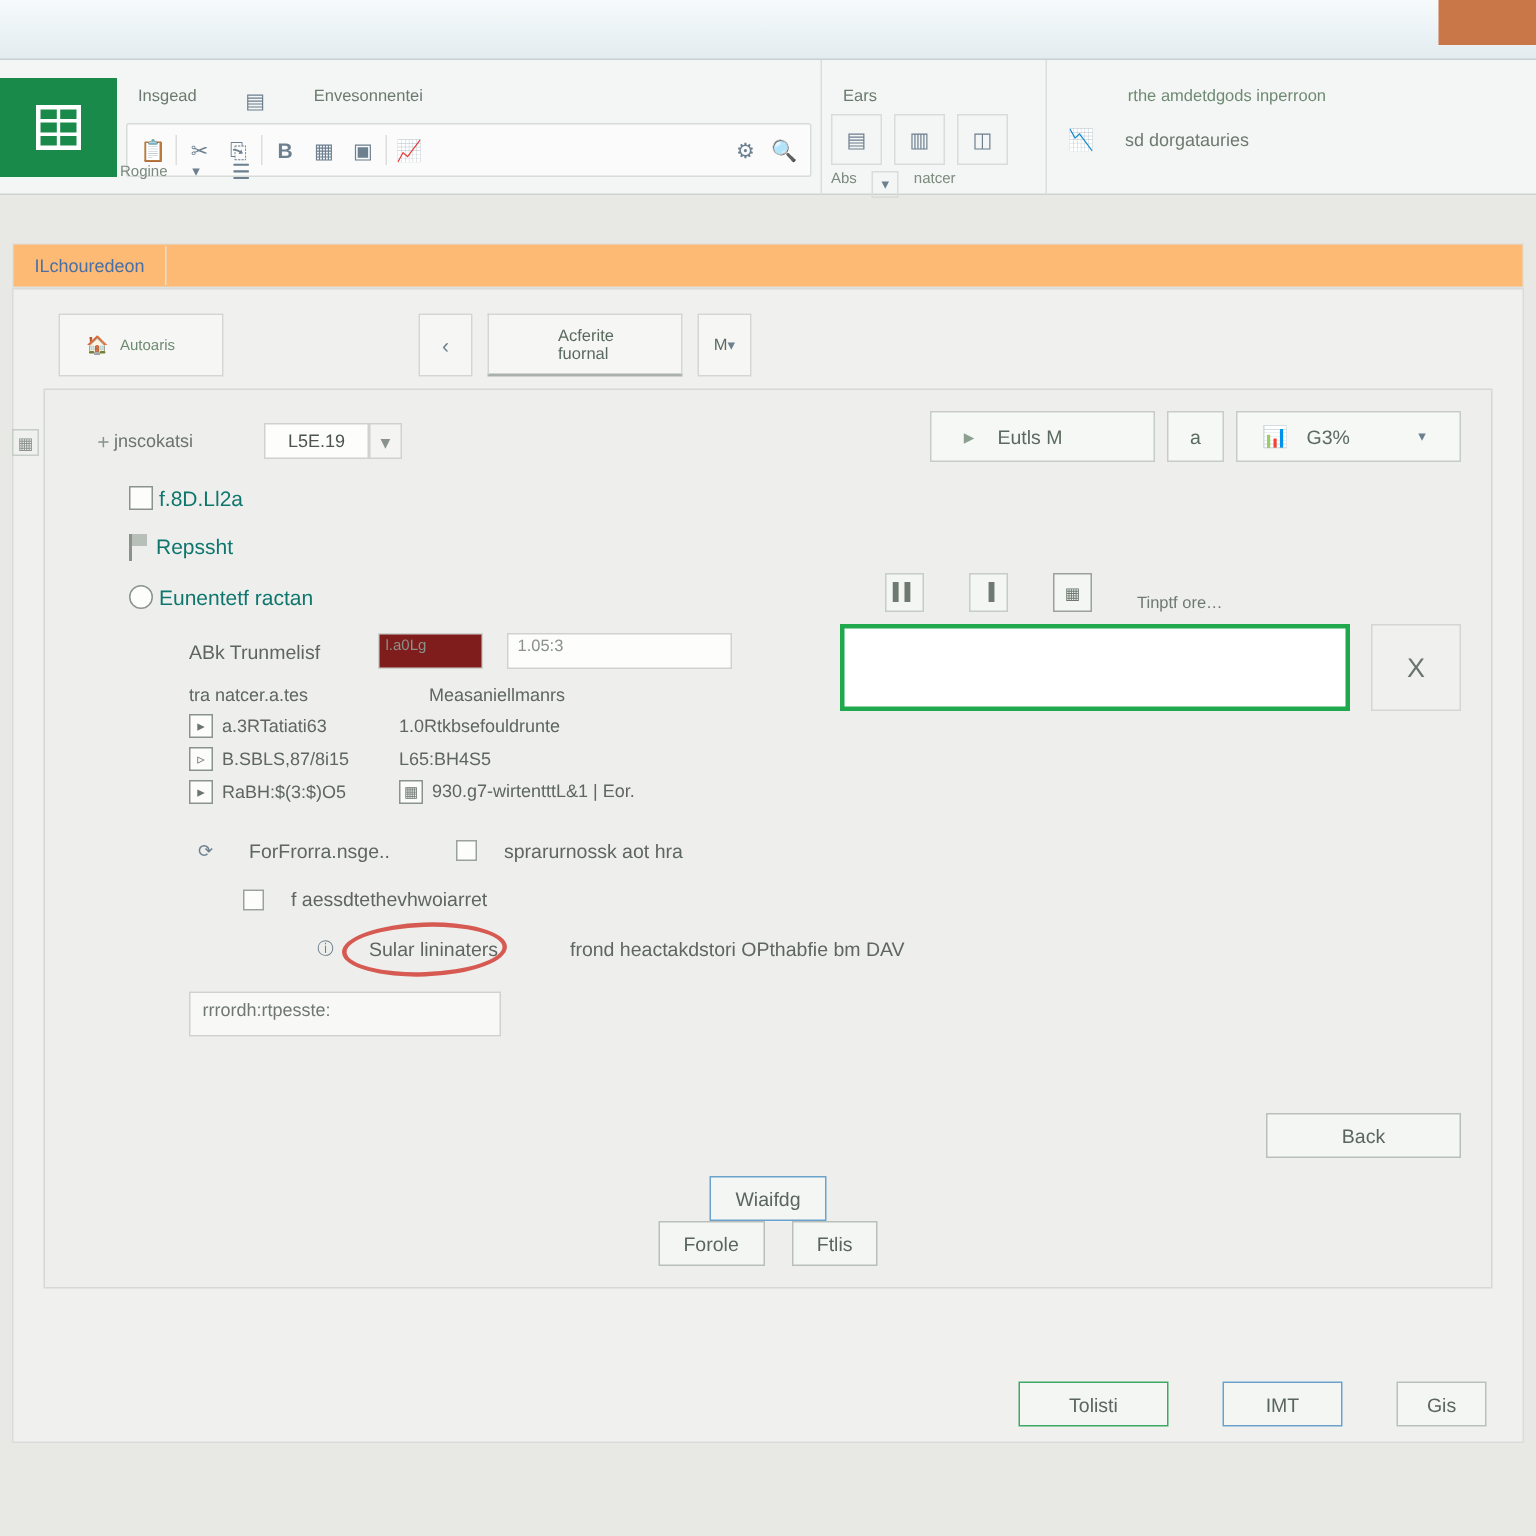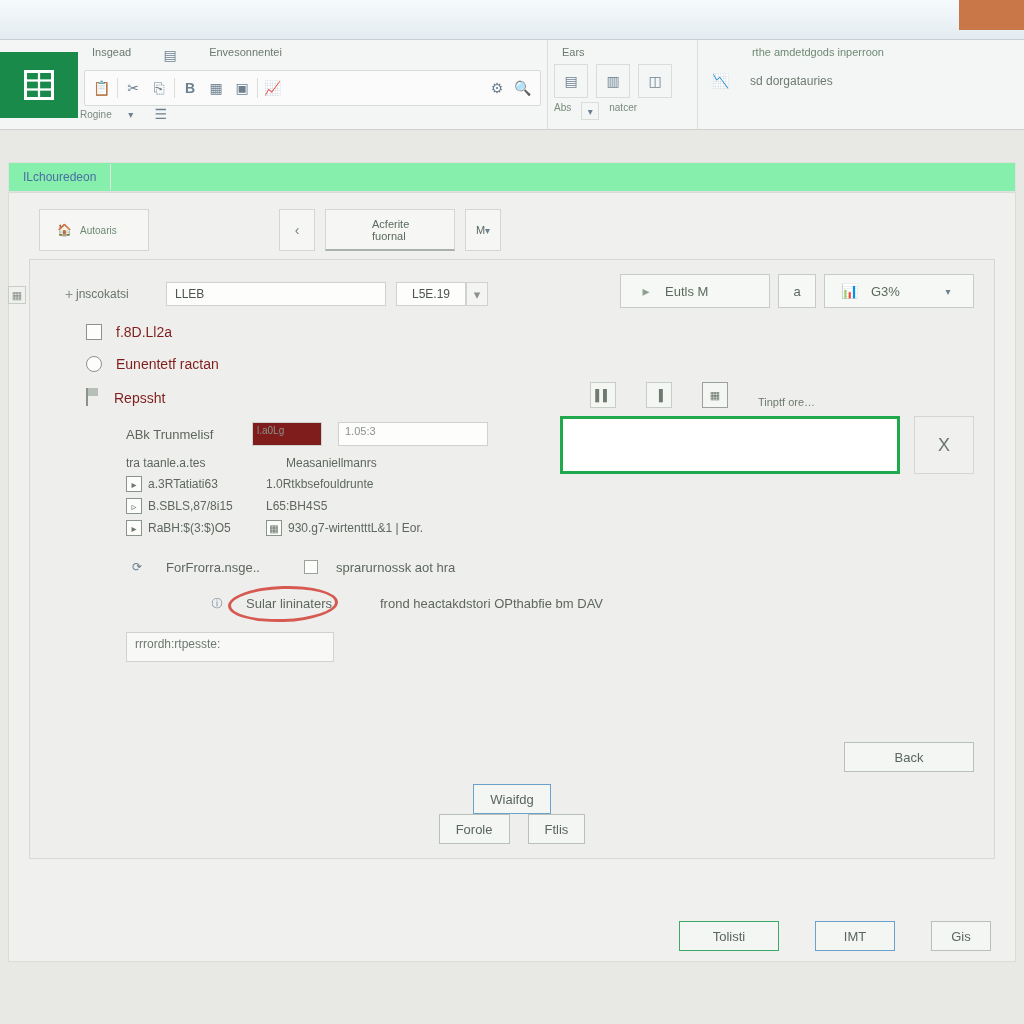--- a/index.html
+++ b/index.html
@@ -5,29 +5,29 @@
 * { margin: 0; padding: 0; box-sizing: border-box; font-family: "Segoe UI", Arial, sans-serif; }
 body { width: 1024px; height: 1024px; background: #e8e8e5; overflow: hidden; position: relative; }
 
 .title-bar { height: 40px; background: linear-gradient(#f6fafc,#e3ecf0); border-bottom: 1px solid #c8d0d4; position: relative; }
 .orange-badge { position: absolute; right: 0; top: 0; width: 65px; height: 30px; background: #c97648; }
 
 .ribbon { display: flex; background: #f4f6f5; border-bottom: 1px solid #cfd3d0; height: 90px; }
 .app-icon { width: 78px; height: 66px; background: #1a8a4a; margin: 12px 0 0 0; display: flex; align-items: center; justify-content: center; }
 .app-icon svg { width: 36px; height: 36px; }
 
-.ribbon-group { padding: 4px 6px; border-right: 1px solid #dcdedc; position: relative; }
+.ribbon-group { padding: 16px 6px; border-right: 1px solid #dcdedc; position: relative; }
 .ribbon-tab { font-size: 11px; color: #6a7a6e; padding: 2px 8px; }
 .ribbon-tab.active { color: #6e8a72; text-align: right; }
 
 .toolstrip { height: 36px; background: #fafbfa; border: 1px solid #d8dcd8; border-radius: 2px; display: flex; align-items: center; gap: 4px; padding: 0 6px; }
 .tool-ic { width: 22px; height: 22px; display: inline-flex; align-items: center; justify-content: center; color: #6d8090; font-size: 14px; }
 .tool-ic.sep { border-left: 1px solid #dcdedc; width: 1px; height: 20px; }
 
-.panel-header { margin: 32px 8px 0 8px; height: 30px; background: #86efac; border: 1px solid #dfe2df; display: flex; align-items: center; }
+.panel-header { margin: 32px 8px 0 8px; height: 30px; background: #fdba74; border: 1px solid #dfe2df; display: flex; align-items: center; }
 .panel-tab { font-size: 12px; color: #4a6fa5; padding: 6px 14px; border-right: 1px solid #dfe2df; }
 
 .panel-body { margin: 0 8px 8px 8px; background: #f0f1ef; border: 1px solid #dadcda; padding: 16px 20px 16px 20px; min-height: 770px; position: relative; }
 
 .sub-tabs { display: flex; align-items: flex-end; gap: 0; margin-bottom: 8px; }
 .sub-tab { border: 1px solid #d4d6d3; background: #f6f7f5; height: 42px; padding: 0 14px; display: flex; align-items: center; font-size: 11px; color: #5a6a5e; margin-left: 10px; }
 .sub-tab.active { border-bottom: 2px solid #aab0ac; }
 .sub-tab.small { width: 36px; justify-content: center; }
 
 .content-frame { border: 1px solid #d6d8d5; background: #eeefec; padding: 22px 26px; min-height: 600px; position: relative; }
@@ -36,21 +36,21 @@
 .field-lbl { width: 90px; font-size: 12px; color: #6a746c; }
 .field-box { border: 1px solid #cfd2cf; background: #fdfdfc; padding: 4px 8px; min-width: 120px; height: 24px; font-size: 12px; color: #4b554d; }
 .field-box.wide { min-width: 220px; }
 .field-val { border: 1px solid #cfd2cf; background: #fdfdfc; padding: 4px 8px; height: 24px; min-width: 70px; font-size: 12px; text-align: center; color: #4b554d; }
 .dd-caret { width: 22px; height: 24px; border: 1px solid #cfd2cf; background: #f4f5f3; display: flex; align-items: center; justify-content: center; color: #8a928c; }
 
 .right-cluster { position: absolute; right: 20px; top: 14px; display: flex; gap: 8px; }
 .pill { border: 1px solid #c7ccc7; background: #f6f8f6; height: 34px; display: flex; align-items: center; padding: 0 14px; font-size: 13px; color: #5a6a5e; }
 
 .opt-list { margin: 18px 0 16px 30px; }
-.opt-item { display: flex; align-items: flex-end; gap: 14px; margin-bottom: 16px; font-size: 14px; color: #7f1d1d; }
+.opt-item { display: flex; align-items: flex-start; gap: 4px; margin-bottom: 16px; font-size: 14px; color: #0f766e; }
 .cb { width: 16px; height: 16px; border: 1.5px solid #8b948c; background: #fdfdfc; display: inline-block; }
 .cb.round { border-radius: 50%; }
 .flag-ic { width: 14px; height: 18px; border-left: 2px solid #8a938b; position: relative; }
 .flag-ic::after { content: ''; position: absolute; top: 0; left: 0; width: 10px; height: 8px; background: #b7bfb8; }
 
 .mid-block { margin-left: 70px; margin-top: 10px; }
 .mid-row { display: flex; align-items: center; gap: 16px; margin-bottom: 10px; font-size: 13px; color: #5e665f; }
 .mini-box { border: 1px solid #cfd2cf; background: #7f1d1d; width: 70px; height: 24px; font-size: 10px; color: #8a928b; padding: 2px 4px; }
 .long-box { border: 1px solid #cfd2cf; background: #fdfdfc; width: 150px; height: 24px; font-size: 11px; color: #8a928b; padding: 2px 6px; }
 
@@ -176,21 +176,20 @@
       <span>M</span>
       <span class="tool-ic" style="font-size:10px;">▾</span>
     </div>
   </div>
 
   <div class="content-frame">
 
     <div class="field-row" style="margin-left:6px;">
       <span class="tool-ic" style="width:14px;color:#8a928b;">+</span>
       <span class="field-lbl">jnscokatsi</span>
-      <div class="field-box wide">LLEB</div>
       <div style="width:10px;"></div>
       <div class="field-val">L5E.19</div>
       <div class="dd-caret">▾</div>
     </div>
 
     <div class="right-cluster">
       <div class="pill" style="width:150px;">
         <span class="tool-ic" style="margin-right:8px;color:#8ba08e;">▸</span>
         <span>Eutls M</span>
       </div>
@@ -203,26 +202,26 @@
         <span class="tool-ic" style="margin-left:auto;font-size:10px;">▾</span>
       </div>
     </div>
 
     <div class="opt-list">
       <div class="opt-item">
         <span class="cb"></span>
         <span>f.8D.Ll2a</span>
       </div>
       <div class="opt-item">
+        <span class="flag-ic"></span>
+        <span>Repssht</span>
+      </div>
+      <div class="opt-item">
         <span class="cb round"></span>
         <span>Eunentetf ractan</span>
-      </div>
-      <div class="opt-item">
-        <span class="flag-ic"></span>
-        <span>Repssht</span>
       </div>
     </div>
 
     <div class="icon-row">
       <div class="icon-cell">
           <div class="gl">
             <span>▌▌</span>
           </div>
         </div>
       <div class="icon-cell">
@@ -246,21 +245,21 @@
     </div>
 
     <div class="mid-block">
       <div class="mid-row">
         <span style="width:110px;">ABk Trunmelisf</span>
         <div class="mini-box">l.a0Lg</div>
         <div class="long-box">1.05:3</div>
       </div>
 
       <div class="col-head-row">
-        <span style="width:140px;">tra taanle.a.tes</span>
+        <span style="width:140px;">tra natcer.a.tes</span>
         <span>Measaniellmanrs</span>
       </div>
 
       <div class="table-row">
         <div class="tr-cell1">
             <span class="tr-ic">▸</span>
             <span>a.3RTatiati63</span>
           </div>
         <div class="tr-cell2">1.0Rtkbsefouldrunte</div>
       </div>
@@ -279,20 +278,24 @@
         <div class="tr-cell2"><span class="tr-ic">▦</span><span>930.g7-wirtentttL&amp;1 | Eor.</span></div>
       </div>
     </div>
 
     <div class="lower-opts">
       <div class="lo-row">
         <span class="tool-ic" style="font-size:12px;">⟳</span>
         <span style="width:120px;">ForFrorra.nsge..</span>
         <span class="sm-cb"></span>
         <span>sprarurnossk aot hra</span>
+      </div>
+      <div class="lo-row" style="margin-left:36px;">
+        <span class="sm-cb"></span>
+        <span>f aessdtethevhwoiarret</span>
       </div>
       <div class="lo-row" style="margin-left:80px;position:relative;">
         <span class="tool-ic" style="font-size:11px;">ⓘ</span>
         <span style="position:relative;">
           <span>Sular lininaters</span>
           <span class="red-circle" style="left:-18px;top:-10px;"></span>
         </span>
         <span style="margin-left:30px;">frond heactakdstori OPthabfie bm DAV</span>
       </div>
     </div>

